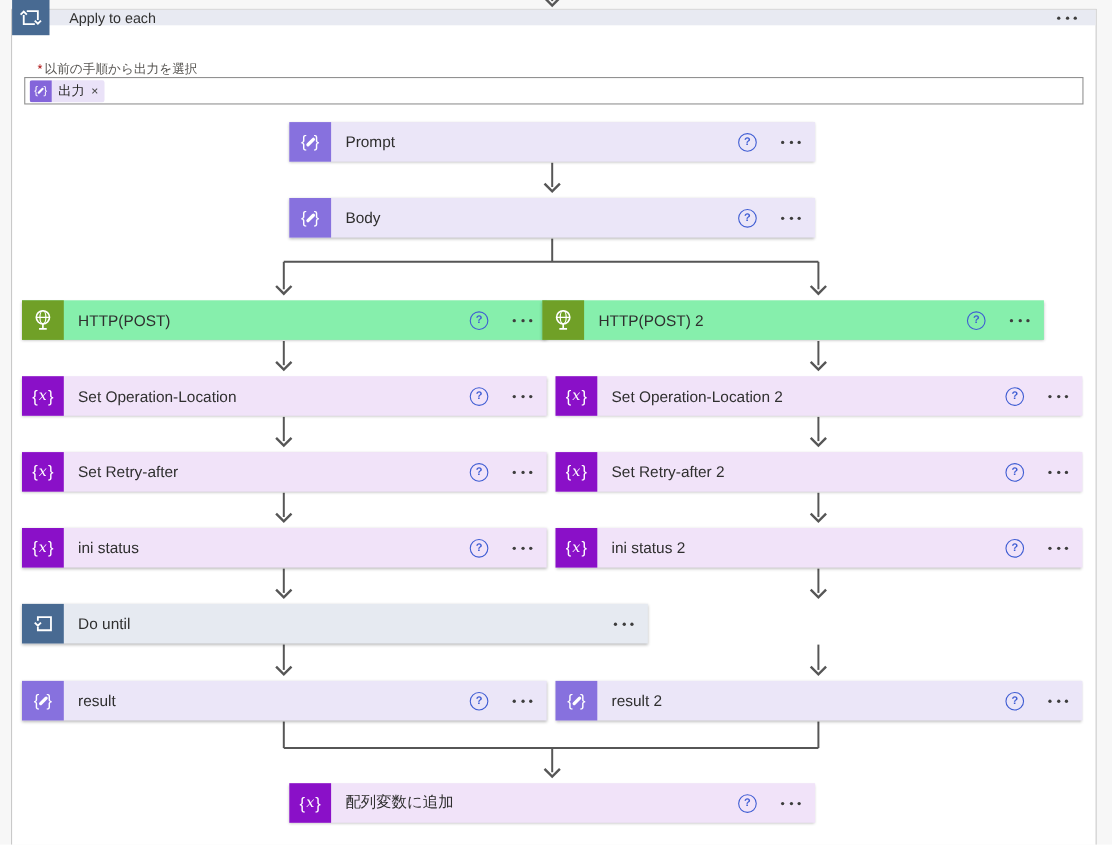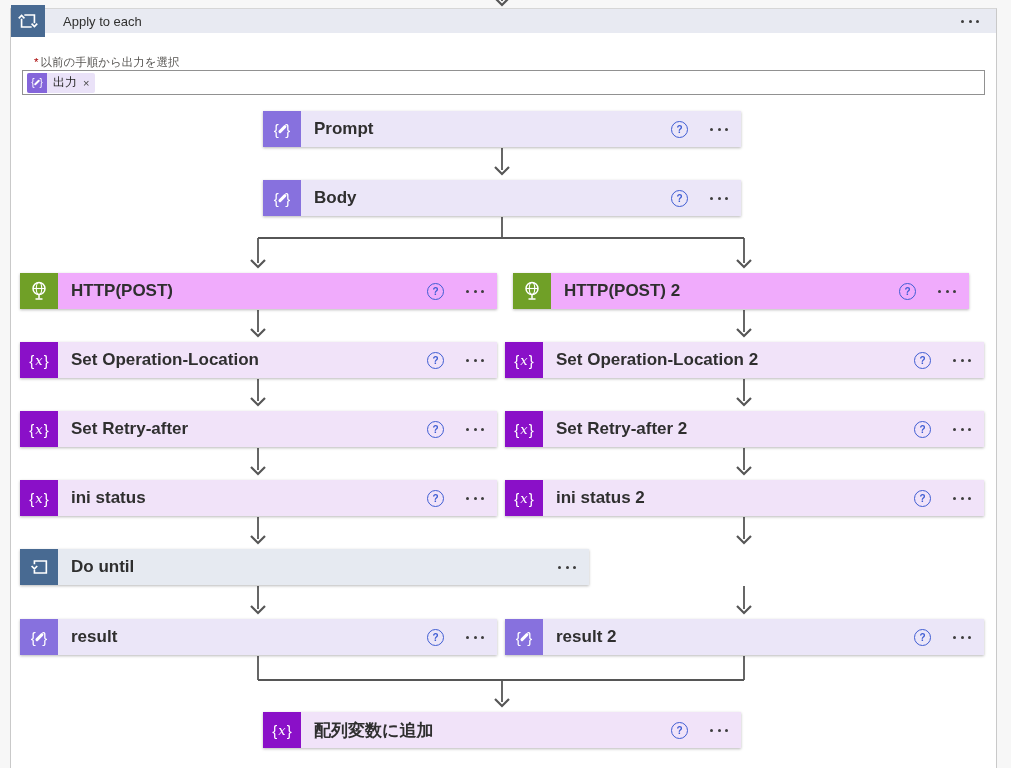--- a/index.html
+++ b/index.html
@@ -9,21 +9,21 @@
     font-family:"Liberation Sans","DejaVu Sans",sans-serif;
     -webkit-font-smoothing:antialiased;
   }
   
   .scope{
     position:absolute; left:10px; top:8px; width:985px; height:760px;
     background:#ffffff; border-left:1px solid #c9c9c9; border-right:1px solid #c9c9c9;
     border-top:1px solid #d6d6d6;
   }
   .scope-header{
-    position:absolute; left:0; top:0; right:0; height:24px;
+    position:absolute; left:0; top:0; right:0; height:14px;
     background:#e8eaf2; display:flex; align-items:center; cursor:pointer;
   }
   .scope-header .hicon{
     width:34px; height:32px; flex:none; background:#486a92;
     display:flex; align-items:center; justify-content:center;
   }
   .scope-header .htitle{ margin-left:18px; font-size:13px; color:#30302f; }
   .dots{ display:flex; gap:4.5px; align-items:center; }
   .dots i{ width:3px; height:3px; background:#3d3d3d; border-radius:50%; display:block; }
   .scope-header .dots{ margin-left:auto; margin-right:17px; }
@@ -58,23 +58,23 @@
   .card{
     position:absolute; height:36px; display:flex; align-items:center;
     box-shadow:0 1.2px 2.6px rgba(0,0,0,.28); cursor:pointer;
   }
   .cicon{
     width:38px; height:36px; flex:none; color:#fff;
     display:flex; align-items:center; justify-content:center;
   }
   .c-compose{ background:#ebe6f8; } .c-compose .cicon{ background:#8771de; }
   .c-var{     background:#f1e3f9; } .c-var .cicon{     background:#8a10c8; }
-  .c-http{    background:#f0abfc; } .c-http .cicon{    background:#70a027; }
+  .c-http{    background:#86efac; } .c-http .cicon{    background:#70a027; }
   .c-until{   background:#e6eaf1; } .c-until .cicon{   background:#486a92; }
-  .ctitle{ margin-left:13px; font-size:17px; color:#2f2f2f; white-space:nowrap;font-weight:bold; }
+  .ctitle{ margin-left:13px; font-size:14px; color:#2f2f2f; white-space:nowrap; }
   .help{
     margin-left:auto; width:15px; height:15px; border:1.4px solid #3f5dd3; border-radius:50%;
     color:#3f5dd3; display:flex; align-items:center; justify-content:center;
     font-size:10px; font-weight:700; margin-right:22px; flex:none;
   }
   .card .dots{ margin-right:13px; }
   .card.no-help .dots{ margin-left:auto; }
 
   
   .braces{ display:flex; align-items:center; font-size:15px; font-weight:400; line-height:1; }
@@ -212,21 +212,21 @@
     <div class="ctitle">HTTP(POST)</div>
     <div class="help">
         <span>?</span>
       </div>
     <div class="dots">
         <i></i>
         <i></i>
         <i></i>
       </div>
   </div>
-  <div class="card c-http" style="left:513px;top:273px;width:456px">
+  <div class="card c-http" style="left:493px;top:273px;width:456px">
     <div class="cicon">
       <svg width="24" height="24" viewBox="0 0 24 24" fill="none" stroke="#fff">
         <circle cx="12" cy="9.5" r="6" stroke-width="1.5"></circle>
         <ellipse cx="12" cy="9.5" rx="2.7" ry="6" stroke-width="1.1"></ellipse>
         <path d="M6 9.5 H18" stroke-width="1.1"></path>
         <path d="M12 15.5 V19.5" stroke-width="1.5"></path>
         <path d="M8.5 20 H15.5" stroke-width="1.5"></path>
       </svg>
     </div>
     <div class="ctitle">HTTP(POST) 2</div>

